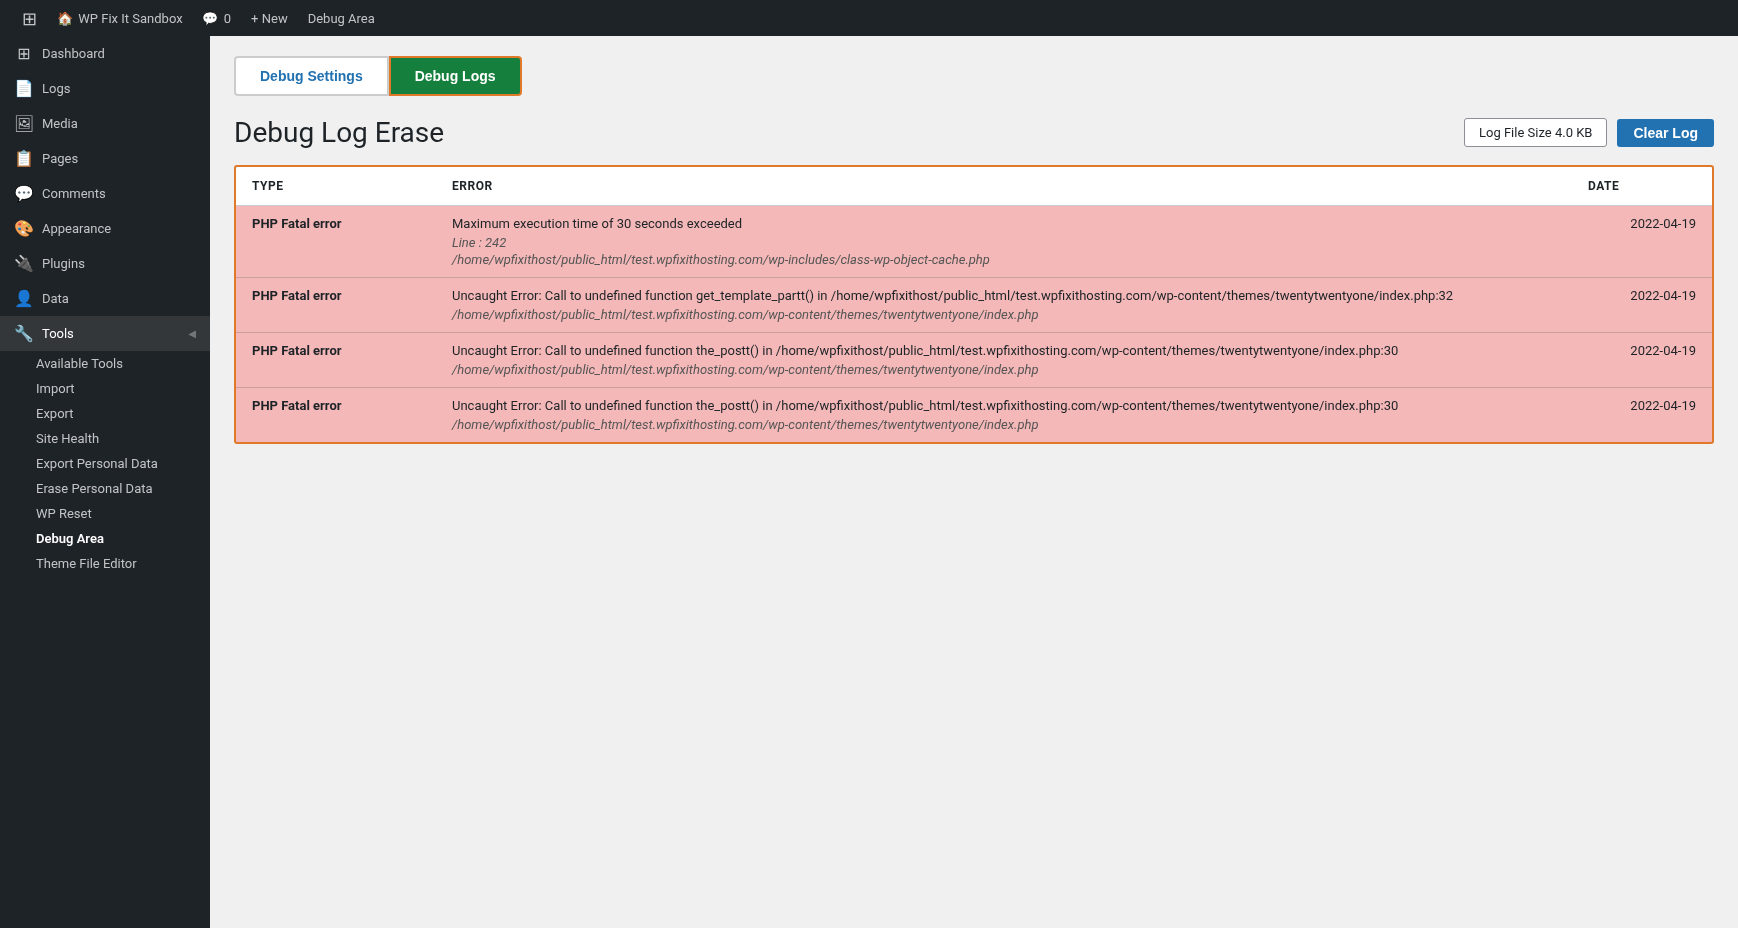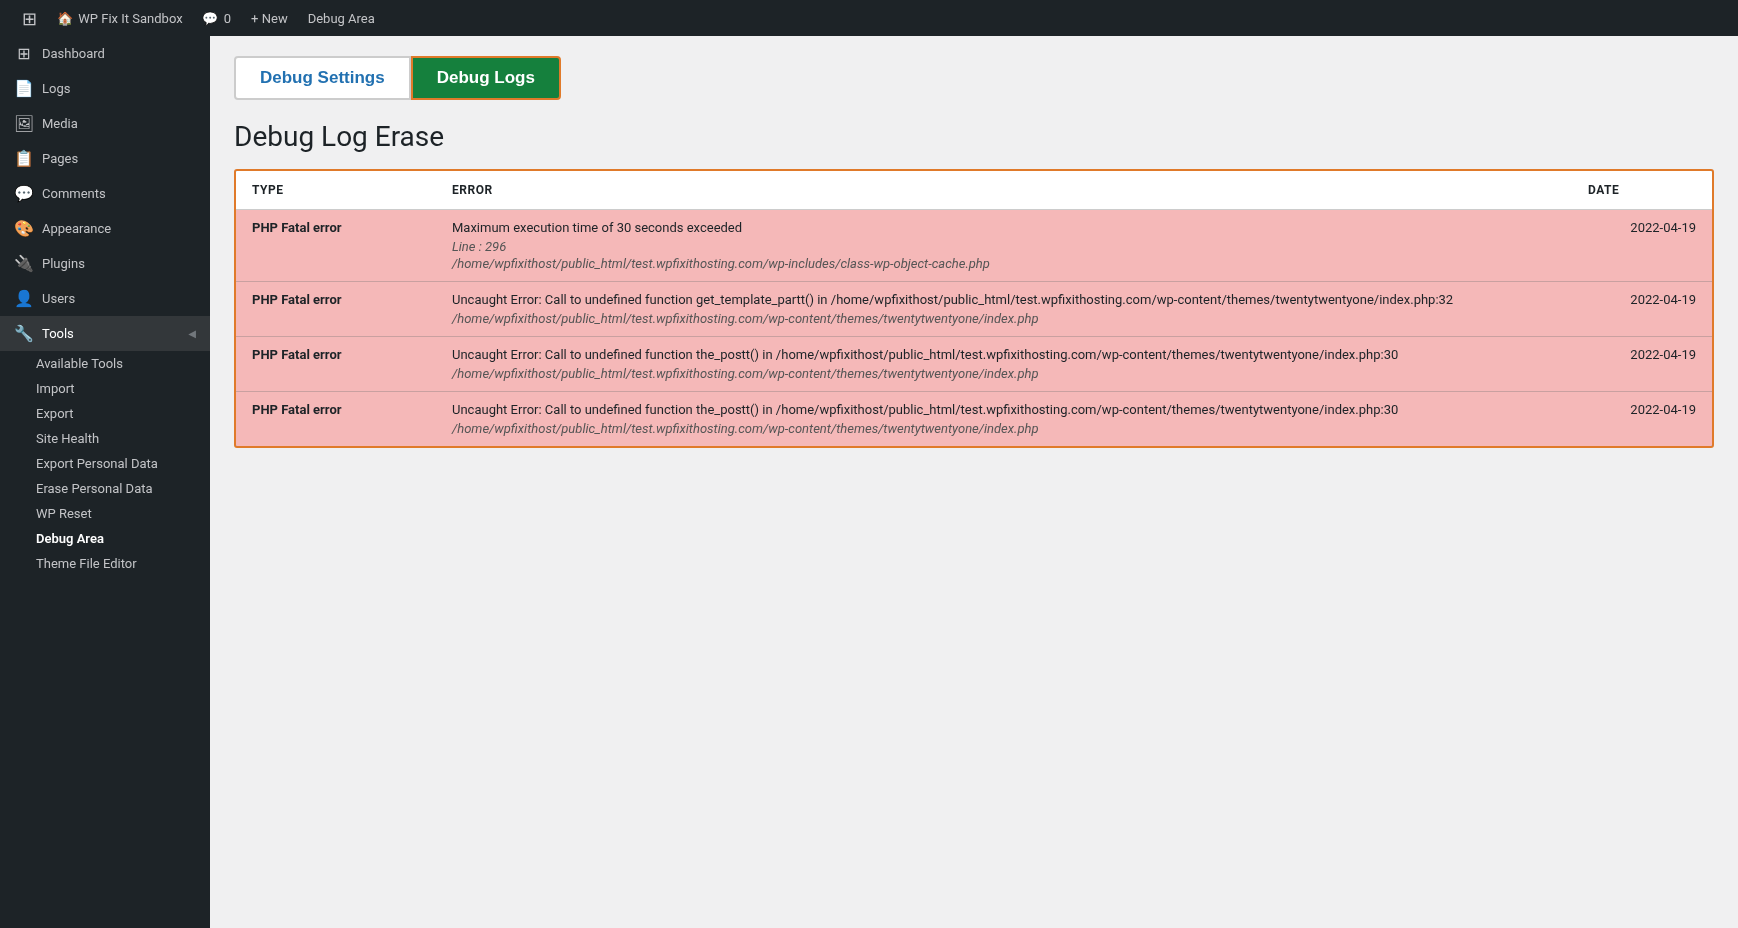--- a/index.html
+++ b/index.html
@@ -79,21 +79,21 @@
     }
 
     
     .tabs-row {
       display: flex;
       gap: 0;
       margin-bottom: 20px;
     }
     .tab-btn {
       padding: 10px 24px;
-      font-size: 17px;
+      font-size: 14px;
       font-weight: 600;
       cursor: pointer;
       border: 2px solid #ccc;
       background: #fff;
       color: #2271b1;
       border-radius: 0;
     }
     .tab-btn:first-child { border-radius: 4px 0 0 4px; }
     .tab-btn:last-child { border-radius: 0 4px 4px 0; }
     .tab-btn.active {
@@ -257,21 +257,21 @@
     <div class="sidebar-item">
       <span class="sidebar-icon">🎨</span>
       <span>Appearance</span>
     </div>
     <div class="sidebar-item">
       <span class="sidebar-icon">🔌</span>
       <span>Plugins</span>
     </div>
     <div class="sidebar-item">
       <span class="sidebar-icon">👤</span>
-      <span>Users</span>
+      <span>Data</span>
     </div>
     <div class="sidebar-item section-active">
       <span class="sidebar-icon">🔧</span>
       <span>Tools</span>
       <span class="collapse-arrow">◀</span>
     </div>
 
     <div class="sidebar-sub-item">
       <span>Available Tools</span>
     </div>
@@ -303,37 +303,41 @@
 
   <div id="main">
 
     <div class="tabs-row">
       <button class="tab-btn">Debug Settings</button>
       <button class="tab-btn active">Debug Logs</button>
     </div>
 
     <div class="page-header-row">
       <h1 class="page-title">Debug Log Erase</h1>
+      <div class="header-actions">
+        <div class="log-size-label">Log File Size 4.0 KB</div>
+        <button class="clear-log-btn">Clear Log</button>
+      </div>
     </div>
 
     <div class="table-wrapper">
       <table class="log-table">
         <thead>
           <tr>
             <th class="col-type">TYPE</th>
             <th class="col-error">ERROR</th>
             <th class="col-date">DATE</th>
           </tr>
         </thead>
         <tbody id="log-tbody">
         <tr class="row-fatal">
               <td class="td-type">PHP Fatal error</td>
               <td>
                 <span class="error-main">Maximum execution time of 30 seconds exceeded</span>
-                <span class="error-line">Line : 296</span>
+                <span class="error-line">Line : 242</span>
                 <span class="error-path">/home/wpfixithost/public_html/test.wpfixithosting.com/wp-includes/class-wp-object-cache.php</span>
               </td>
               <td class="td-date">2022-04-19</td>
             </tr>
             <tr class="row-fatal">
               <td class="td-type">PHP Fatal error</td>
               <td>
                 <span class="error-main">Uncaught Error: Call to undefined function get_template_partt() in /home/wpfixithost/public_html/test.wpfixithosting.com/wp-content/themes/twentytwentyone/index.php:32</span>
                 <span class="error-path">/home/wpfixithost/public_html/test.wpfixithosting.com/wp-content/themes/twentytwentyone/index.php</span>
               </td>

